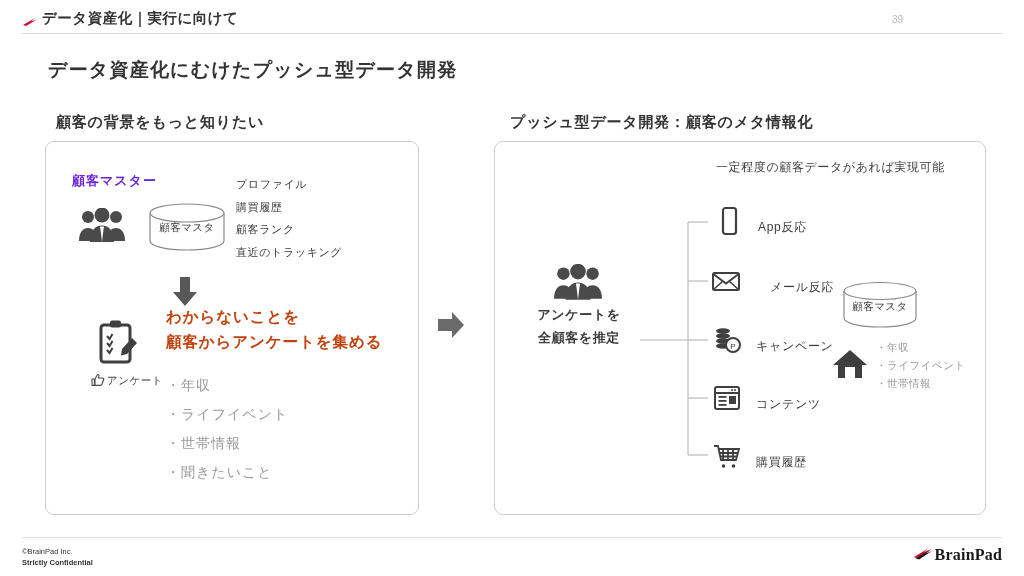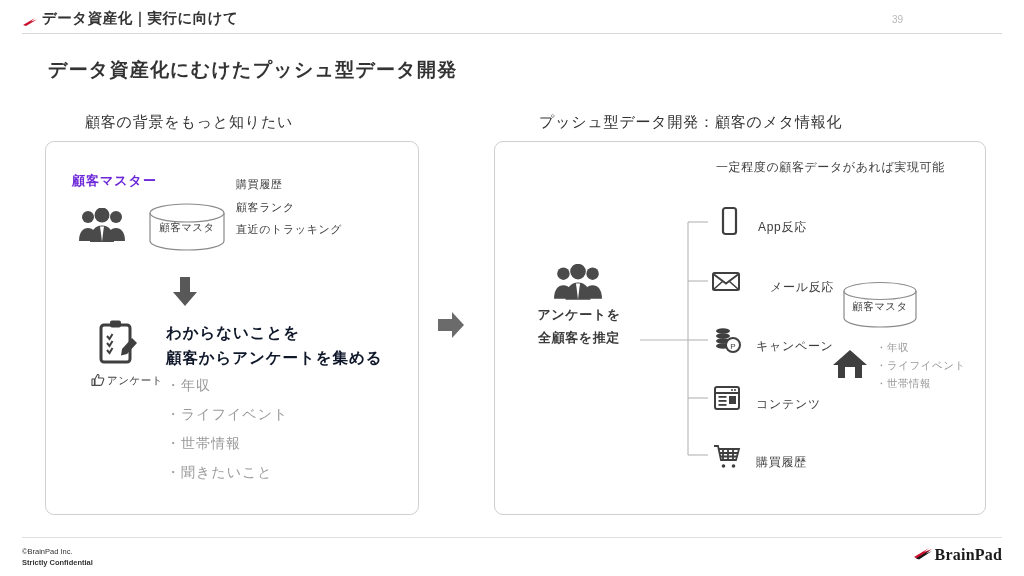--- a/index.html
+++ b/index.html
@@ -66,24 +66,23 @@
     font-size: 19px;
     font-weight: bold;
     letter-spacing: 1.2px;
     color: #333333;
   }
 
   
   .col-heading {
     position: absolute;
     font-size: 15px;
-    font-weight: normal;
+    font-weight: bold;
     letter-spacing: .8px;
     color: #333333;
-    margin-left: 29px;
   }
   #heading-left  { left: 56px;  top: 113px; }
   #heading-right { left: 510px; top: 113px; }
 
   
   .panel {
     position: absolute;
     border: 1px solid #cfcfcf;
     border-radius: 9px;
     background: #ffffff;
@@ -164,26 +163,26 @@
     align-items: center;
     gap: 2px;
     font-size: 10.5px;
     letter-spacing: .5px;
     color: #3c3c3c;
     margin-left: 11px;
   }
   .collect-heading {
     position: absolute;
     left: 166px;
-    top: 320px;
+    top: 304px;
     font-size: 15.5px;
     font-weight: bold;
     line-height: 25px;
     letter-spacing: .9px;
-    color: #0f172a;
+    color: #c2410c;
   }
   .collect-list {
     position: absolute;
     left: 166px;
     top: 371px;
     font-size: 14px;
     line-height: 29px;
     letter-spacing: 1px;
     color: #9a9a9a;
   }
@@ -335,20 +334,21 @@
 
 <div class="cyl-left">
   <svg width="78" height="50" viewBox="0 0 78 50" style="position:absolute;left:0;top:0;">
     <path d="M2,11 L2,39 C2,44 18,48 39,48 C60,48 76,44 76,39 L76,11" fill="#ffffff" stroke="#8a8a8a" stroke-width="1.2"></path>
     <ellipse cx="39" cy="11" rx="37" ry="9" fill="#ffffff" stroke="#8a8a8a" stroke-width="1.2"></ellipse>
   </svg>
   <span class="cyl-label">顧客マスタ</span>
 </div>
 
 <div class="master-list">
+  <div>プロファイル</div>
   <div>購買履歴</div>
   <div>顧客ランク</div>
   <div>直近のトラッキング</div>
 </div>
 
 <span class="down-arrow">
   <svg width="26" height="30" viewBox="0 0 26 30">
     <path d="M8,0 L18,0 L18,15 L25,15 L13,29 L1,15 L8,15 Z" fill="#585858"></path>
   </svg>
 </span>

